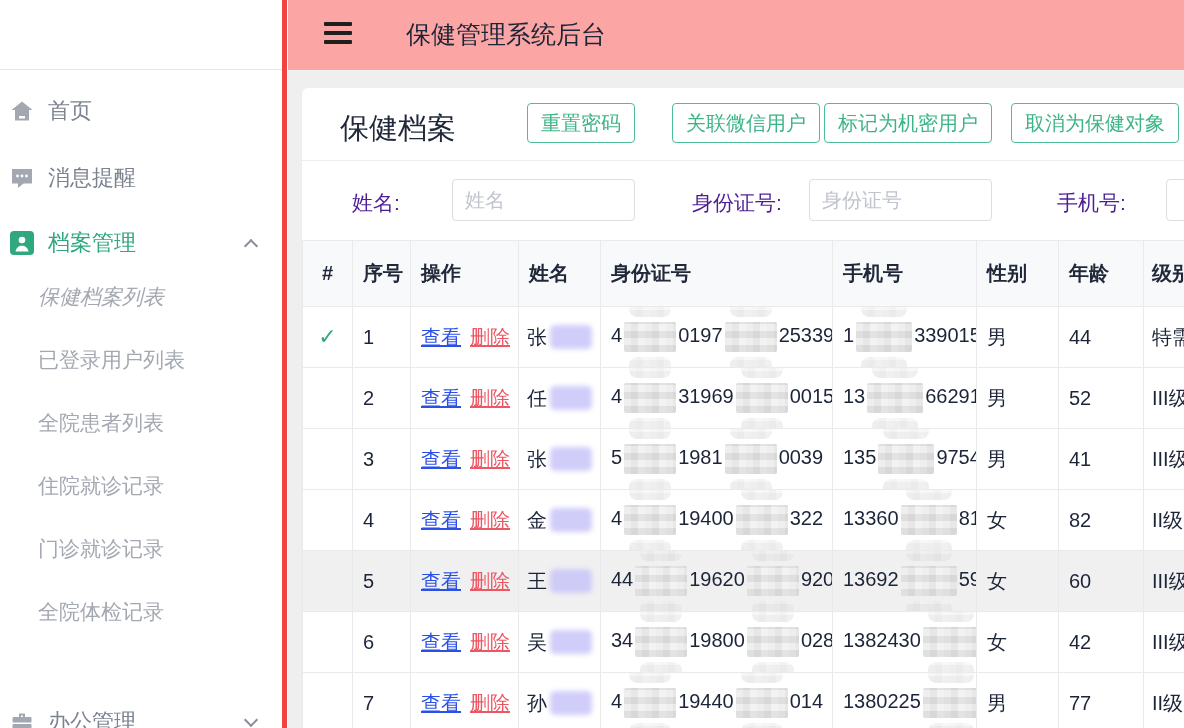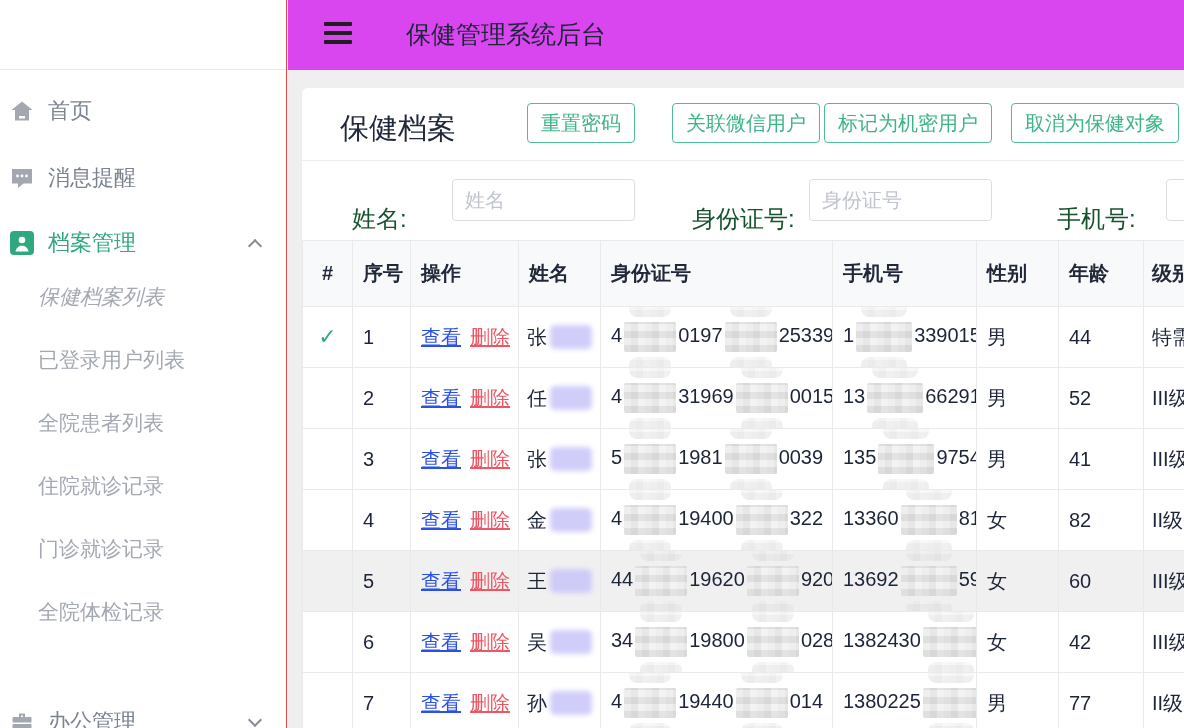--- a/index.html
+++ b/index.html
@@ -2,38 +2,38 @@
 <html><head>
 <meta charset="utf-8">
 <style>
   * { margin:0; padding:0; box-sizing:border-box; }
   html,body { width:1184px; height:728px; overflow:hidden;
     font-family:"Liberation Sans","DejaVu Sans",sans-serif; background:#fff; }
   .app { position:relative; width:1184px; height:728px; overflow:hidden; }
 
   
   .sidebar { position:absolute; left:0; top:0; width:287px; height:728px;
-    background:#fff; border-right:1px solid #ef4444; }
+    background:#fff; border-right:5px solid #ef4444; }
   .logo-area { position:absolute; left:0; top:0; width:100%; height:70px;
     border-bottom:1px solid #e7e7e9; }
   .side-item { position:absolute; left:0; width:100%; height:44px;
     display:flex; align-items:center; padding-left:10px; cursor:pointer;
     font-size:22px; color:#7b8290; }
   .side-item .ic { width:24px; height:24px; margin-right:14px; flex:0 0 24px; }
   .side-item.active { color:#2fa87e; }
   .side-sub { position:absolute; left:38px; height:40px; display:flex;
     align-items:center; font-size:21px; color:#a3a8b1; cursor:pointer; }
   .chev { position:absolute; right:26px; width:10px; height:10px;
     border-right:2px solid #878d97; border-bottom:2px solid #878d97; }
   .chev.up   { transform:rotate(-135deg); top:20px; }
   .chev.down { transform:rotate(45deg);   top:15px; }
 
   
   .main { position:absolute; left:288px; top:0; width:896px; height:728px; }
-  .topbar { position:absolute; left:0; top:0; width:100%; height:70px; background:#d946ef; }
+  .topbar { position:absolute; left:0; top:0; width:100%; height:70px; background:#fca5a5; }
   .hamburger { position:absolute; left:36px; top:22px; width:28px; height:26px; cursor:pointer; }
   .hamburger span { display:block; width:28px; height:4px; background:#1f1f1f;
     border-radius:1px; margin-bottom:5px; }
   .page-title { position:absolute; left:118px; top:18px; font-size:25px;
     font-weight:500; color:#1c2537; }
   .content { position:absolute; left:0; top:70px; width:896px; height:658px;
     background:#efefef; overflow:hidden; }
 
   
   .card { position:absolute; left:14px; top:18px; width:990px; height:700px;
@@ -41,21 +41,21 @@
   .card-head { position:absolute; left:0; top:0; width:100%; height:73px;
     border-bottom:1px solid #ebedf0; }
   .card-title { position:absolute; left:38px; top:21px; font-size:29px; color:#20283a; }
   .act-btn { position:absolute; top:15px; height:40px; padding:0 13px;
     background:#fff; border:1px solid #4dbd95; border-radius:4px;
     color:#3cb486; font-size:20px; cursor:pointer;
     font-family:"Liberation Sans","DejaVu Sans",sans-serif; }
 
   
   .filters { position:absolute; left:0; top:73px; width:100%; height:79px; }
-  .f-label { position:absolute; top:42px; font-size:24px; color:#14532d; }
+  .f-label { position:absolute; top:28px; font-size:21px; color:#4c1d95; }
   .f-input { position:absolute; top:18px; width:183px; height:42px;
     border:1px solid #dcdee2; border-radius:4px; padding:0 12px;
     font-size:20px; color:#333;
     font-family:"Liberation Sans","DejaVu Sans",sans-serif; outline:none; }
   .f-input::placeholder { color:#c0c4cc; }
 
   
   table { position:absolute; left:0; top:152px; width:961px;
     border-collapse:collapse; table-layout:fixed; }
   th, td { border:1px solid #e8eaec; font-size:20px; overflow:hidden;

